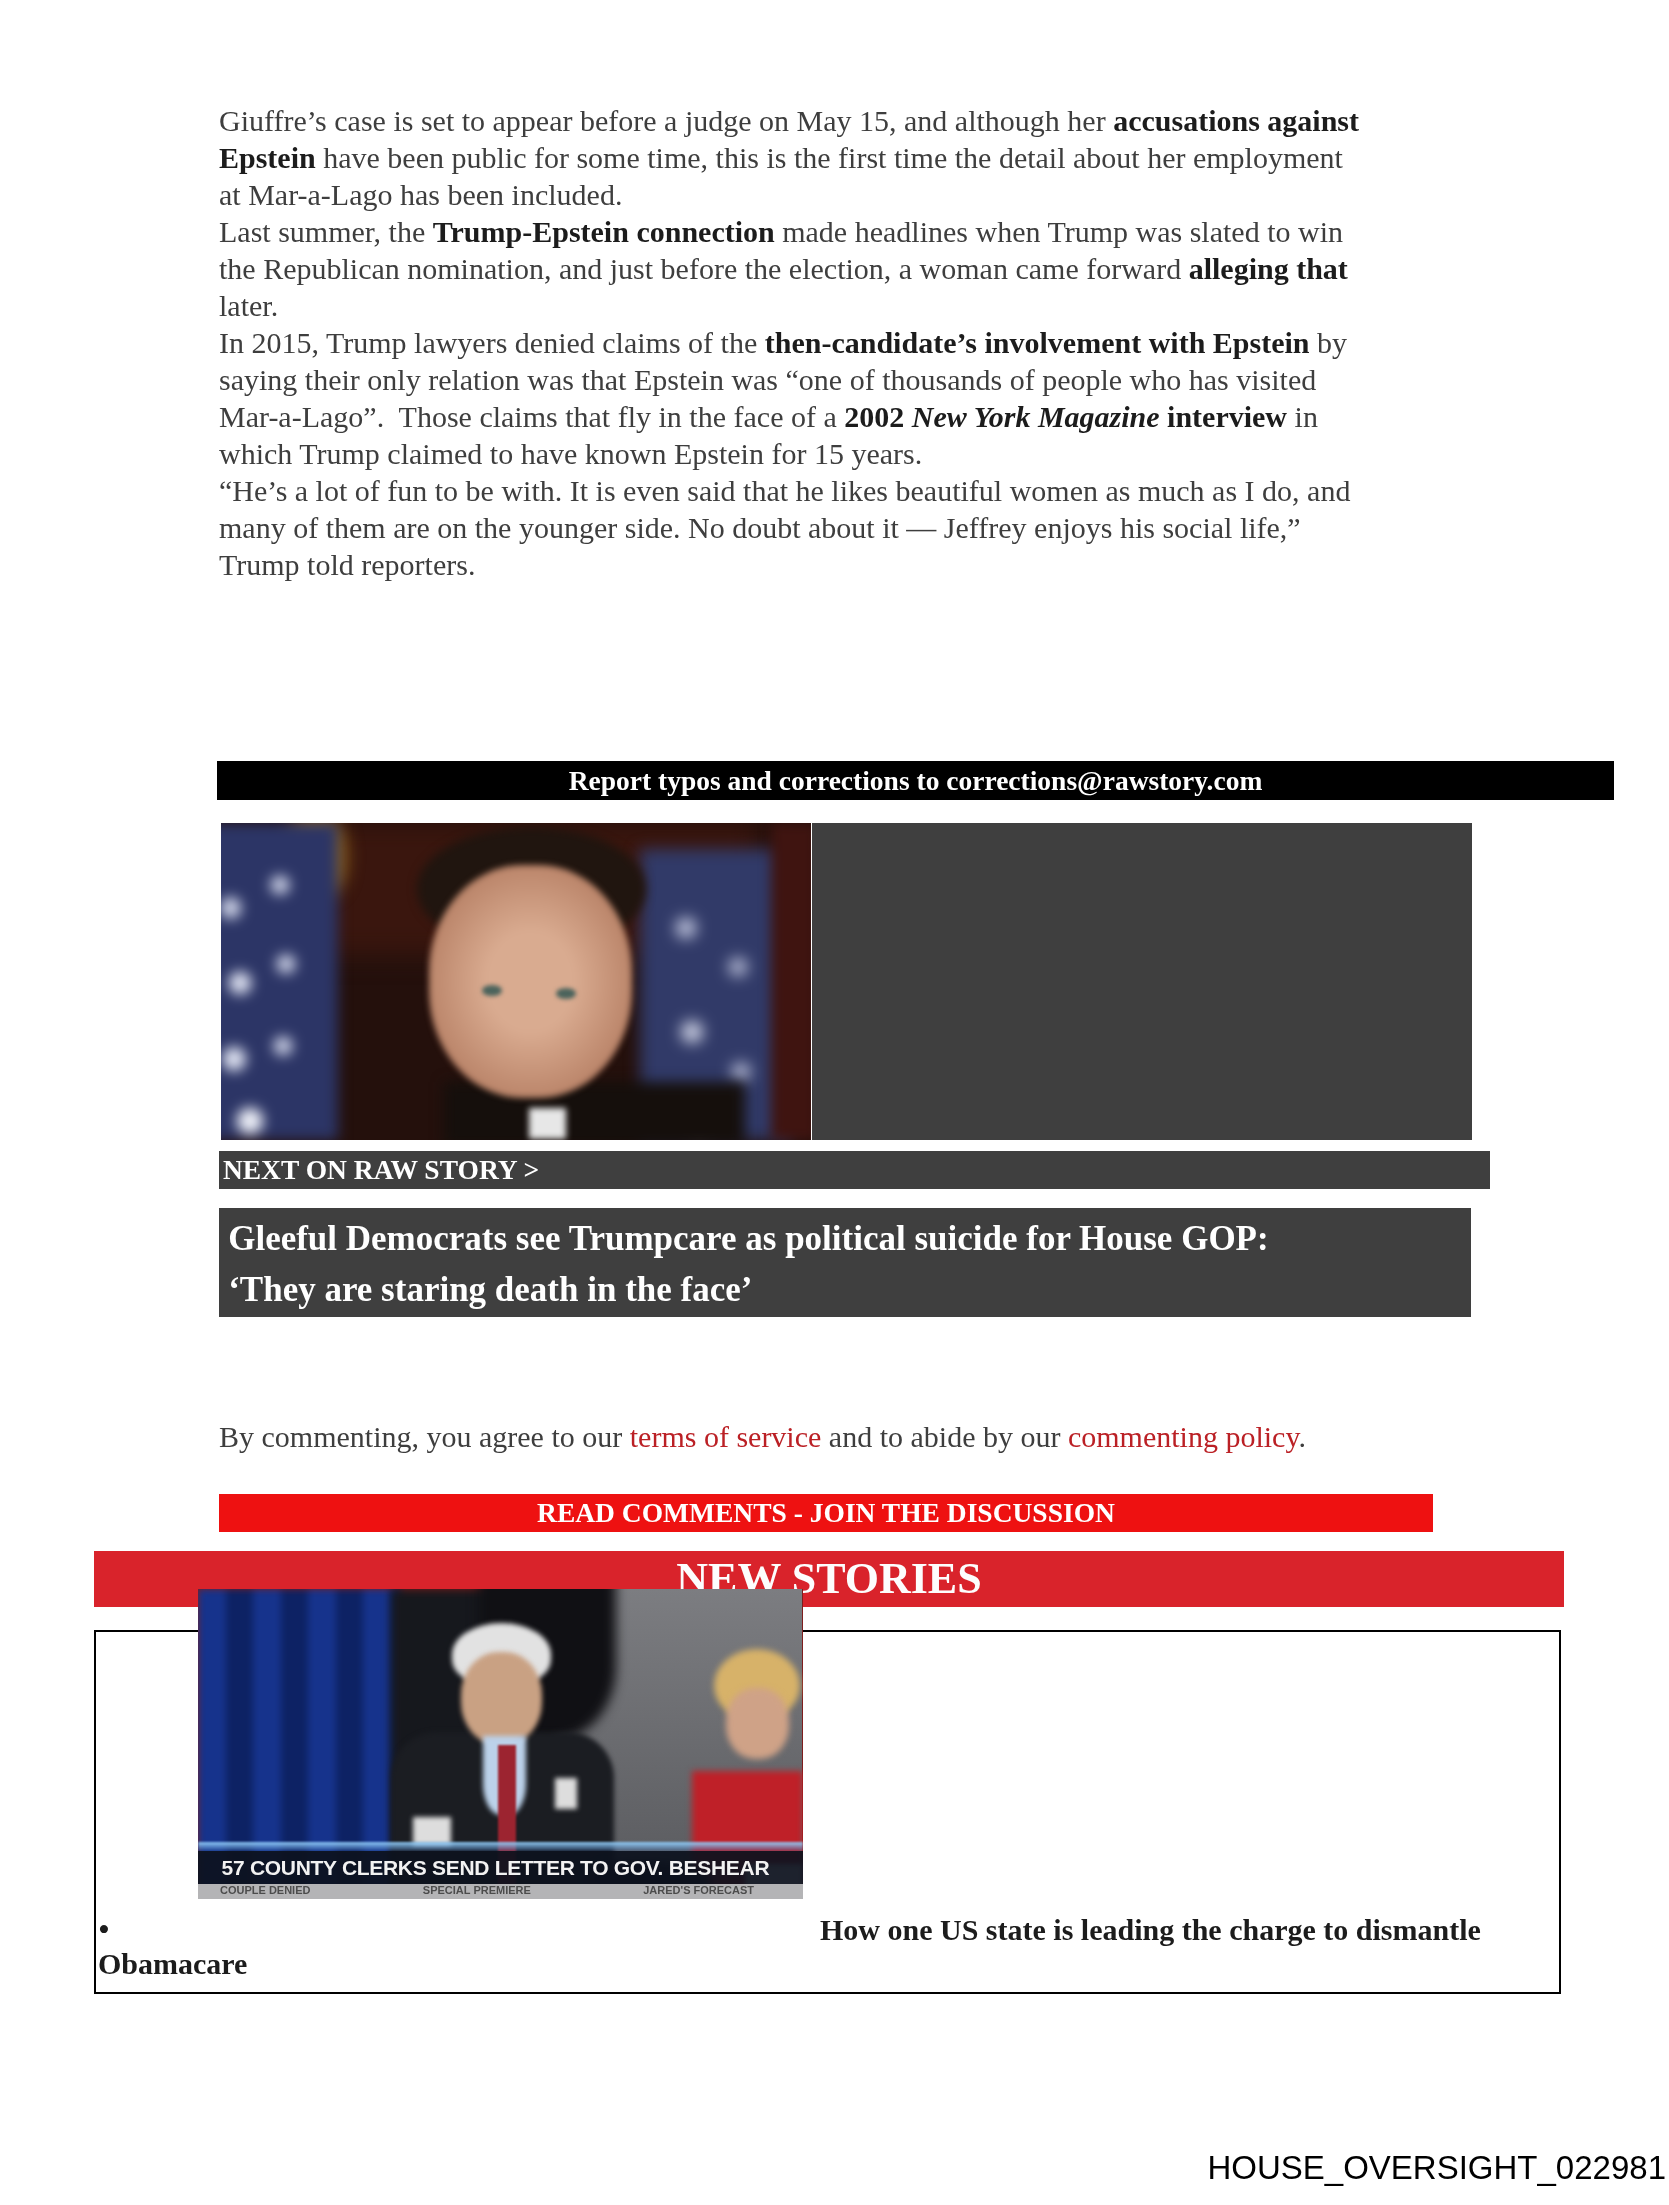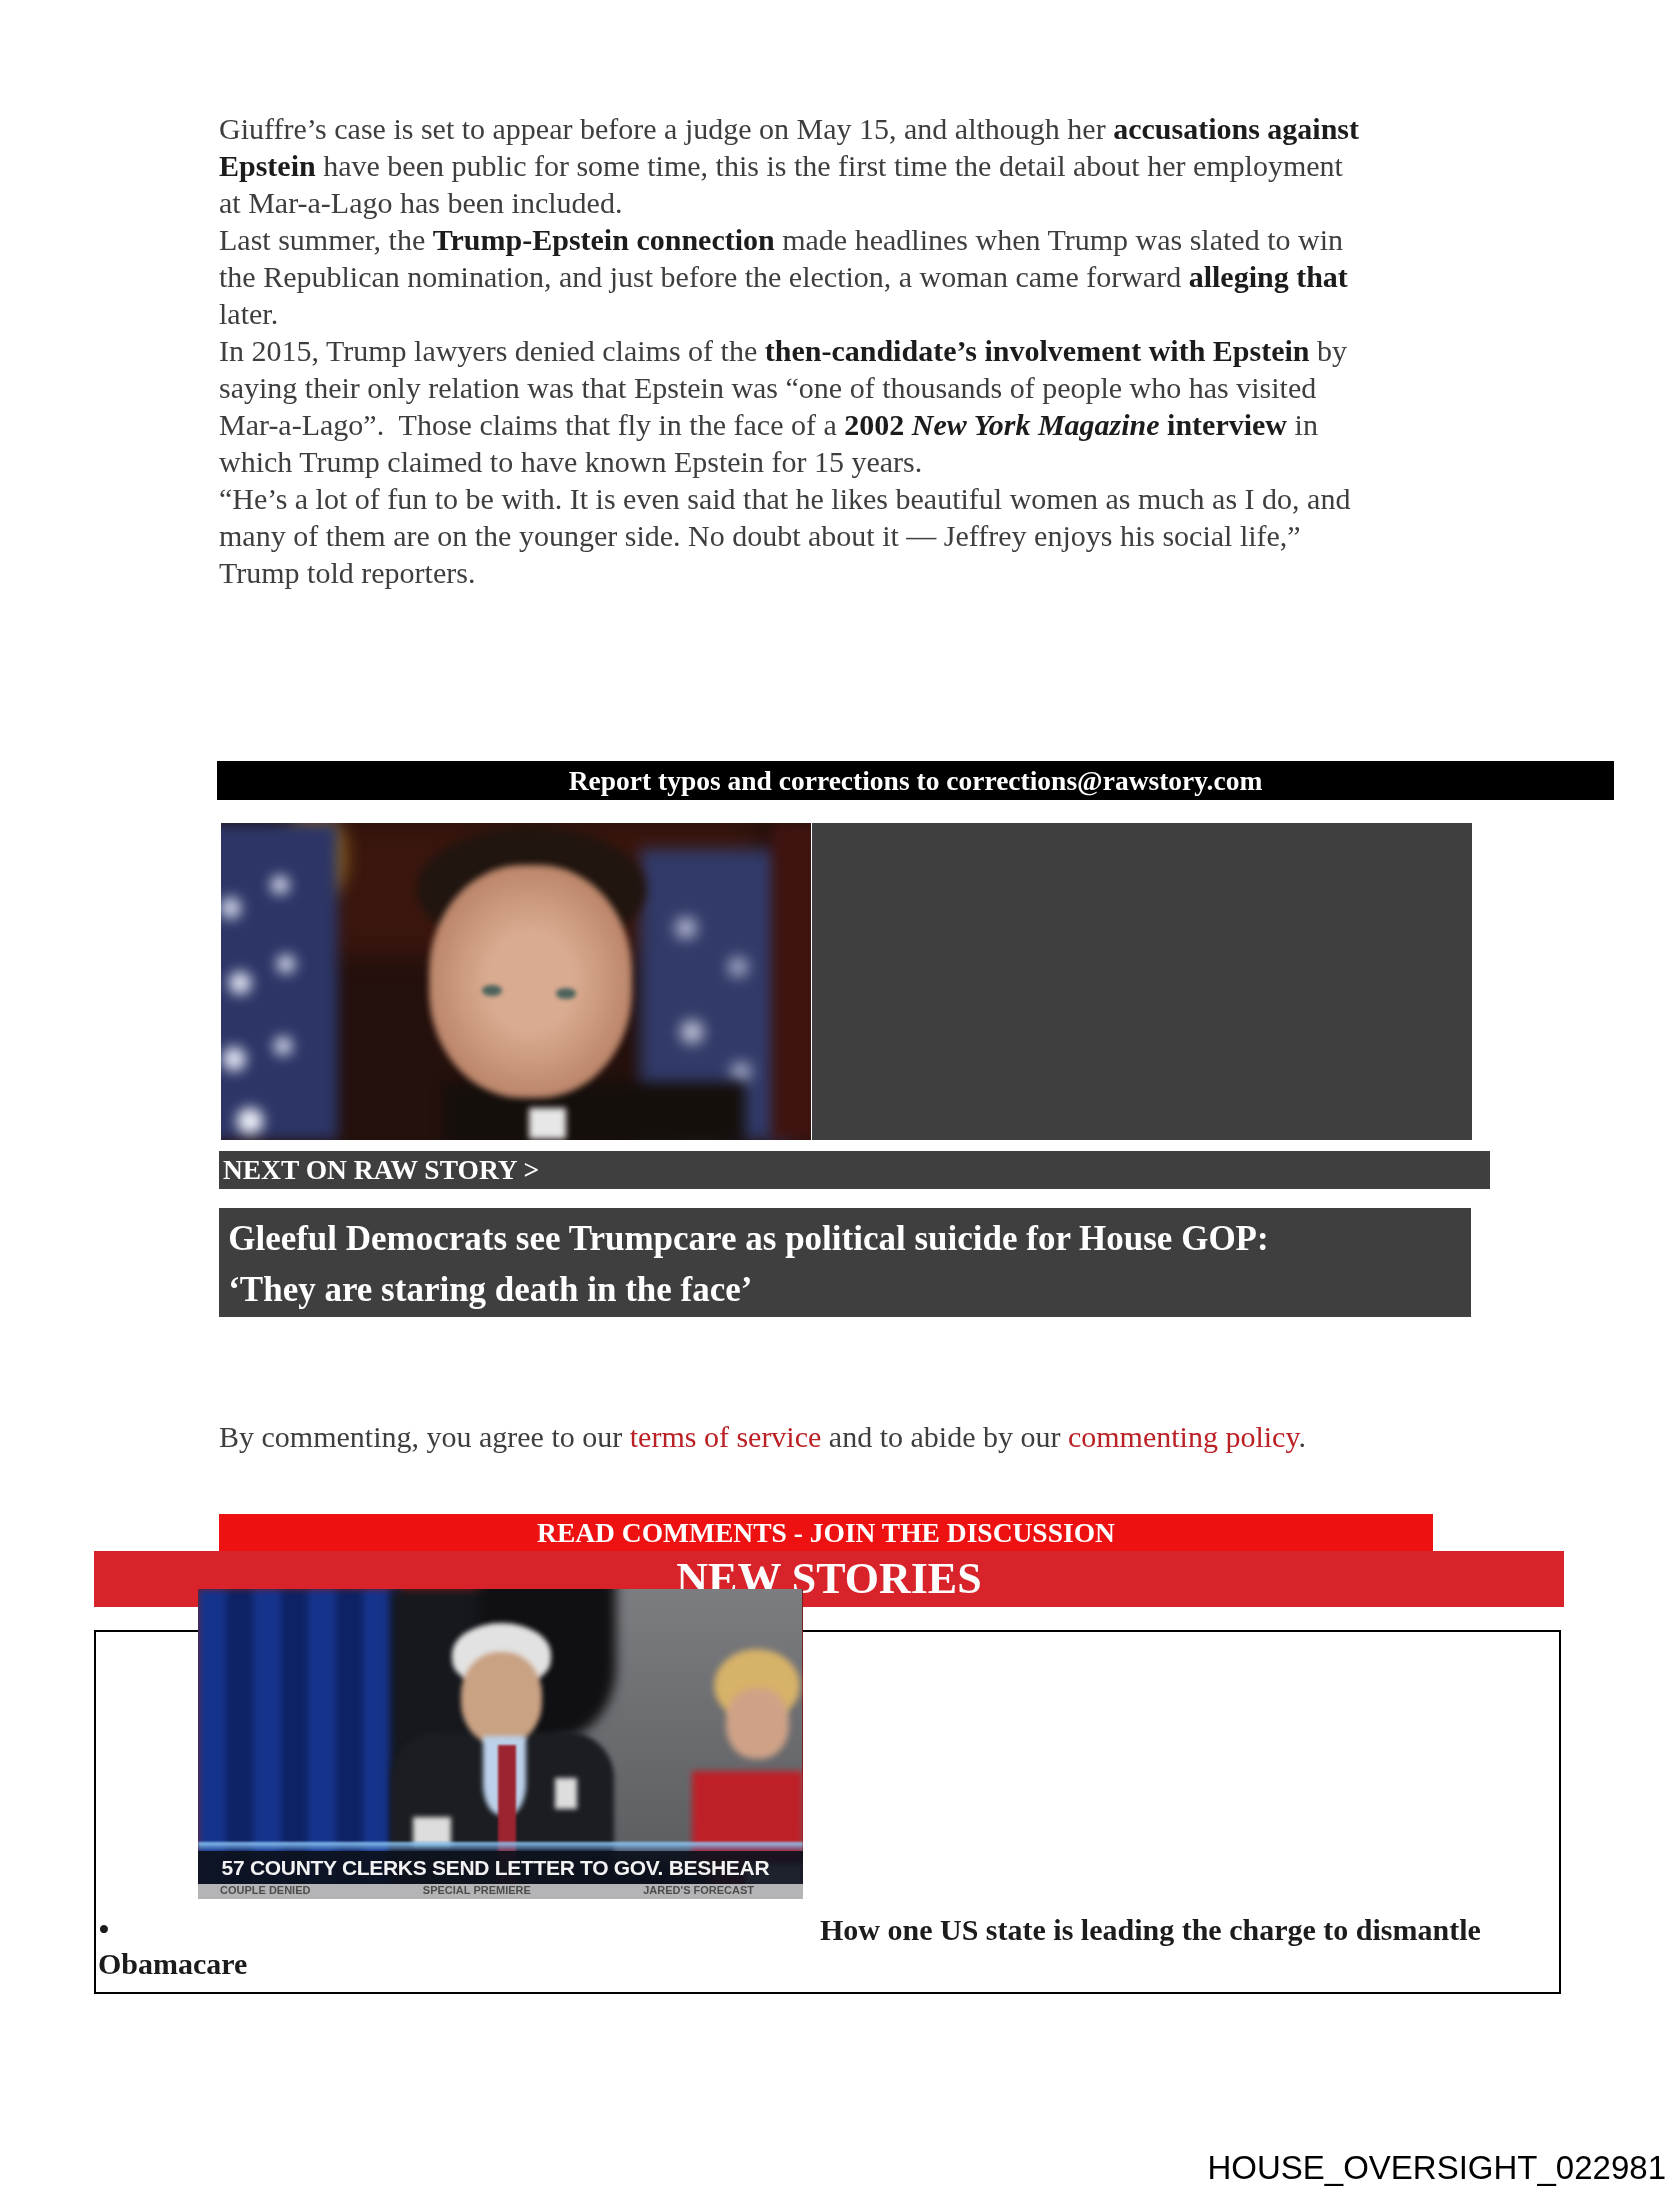--- a/index.html
+++ b/index.html
@@ -1,21 +1,21 @@
 <!DOCTYPE html>
 <html style="font-size:10.5px"><head>
 <meta charset="utf-8">
 <style>
   html,body{margin:0;padding:0;background:#fff;}
   #page{position:relative;width:1669px;height:2205px;background:#ffffff;overflow:hidden;
         font-family:"Liberation Serif",serif;}
 
   
   #article{position:absolute;left:219px;top:102px;width:1244px;
-           font-size:30px;line-height:37px;color:#3e3e3e;margin-top:8px;}
+           font-size:30px;line-height:37px;color:#3e3e3e;}
   .tline{white-space:pre-wrap;}
   .tline b{color:#1c1c1c;}
 
   
   .banner-black{position:absolute;left:217px;top:745px;width:1397px;height:39px;
                 background:#000000;color:#ffffff;font-weight:bold;font-size:27.5px;
                 line-height:39px;text-align:center;margin-top:16px;}
 
   
   .ryan{position:absolute;left:221px;top:823px;width:590px;height:317px;
@@ -25,21 +25,21 @@
 
   .next-bar{position:absolute;left:219px;top:1151px;width:1271px;height:38px;background:#3f3f3f;
             color:#fff;font-weight:bold;font-size:27.5px;line-height:38px;padding-left:3.9px;box-sizing:border-box;}
   .headline-box{position:absolute;left:219px;top:1208px;width:1252px;height:109px;background:#3f3f3f;
             color:#fff;font-weight:bold;font-size:35px;line-height:51px;
             padding:5.2px 0 0 9.2px;box-sizing:border-box;}
 
   
   #notice{position:absolute;left:219px;top:1418px;width:1250px;font-size:30px;line-height:37px;color:#3e3e3e;}
   .banner-read{position:absolute;left:219px;top:1494px;width:1214px;height:38px;background:#ee1111;
-               color:#fff;font-weight:bold;font-size:27.5px;line-height:38px;text-align:center;margin-top:20px;}
+               color:#fff;font-weight:bold;font-size:27.5px;line-height:38px;text-align:center;}
   .banner-new{position:absolute;left:94px;top:1551px;width:1470px;height:56px;background:#d9232b;
               color:#fdfdfd;font-weight:bold;font-size:44px;line-height:56px;text-align:center;}
 
   
   .stories-box{position:absolute;left:94px;top:1630px;width:1467px;height:364px;
                border:2px solid #000;box-sizing:border-box;background:#fff;}
   .beshear{position:absolute;left:198px;top:1589px;width:605px;height:310px;background:#7f1d1d;overflow:hidden;}
   .beshear div{position:absolute;}
   .vid-caption{position:absolute;left:0;top:262px;width:605px;height:33px;background:rgba(13,18,30,0.93);
                color:#f2f2f2;font-family:"Liberation Sans",sans-serif;font-weight:bold;font-size:21px;

